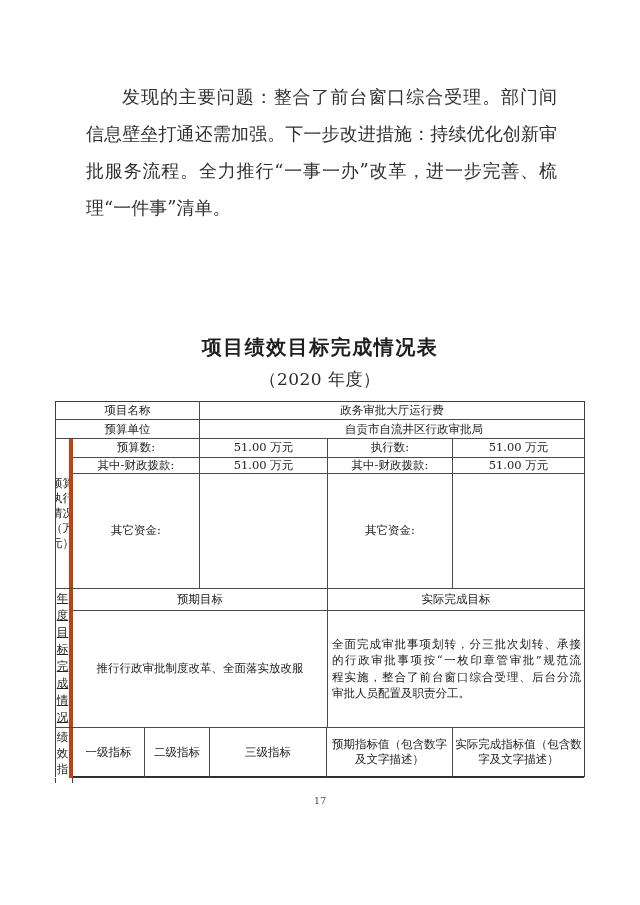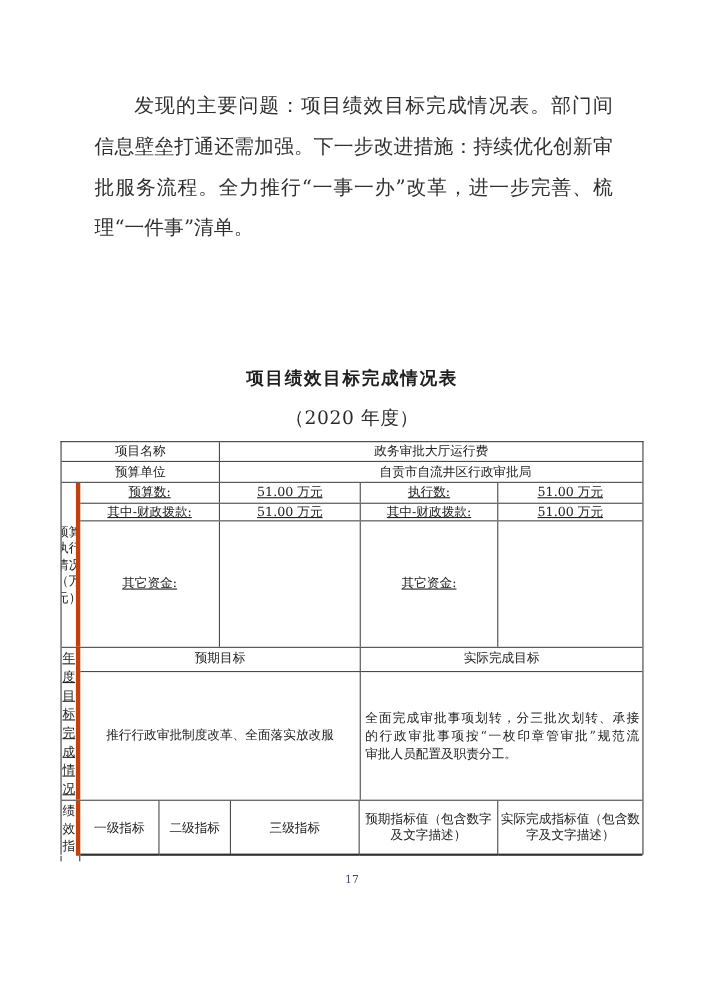--- a/index.html
+++ b/index.html
@@ -10,41 +10,41 @@
     font-family:"DejaVu Serif","Liberation Serif",serif;
     color:#2a2a2a;
   }
   
   .para { position:absolute; top:78px; left:86px; width:471px; font-size:18px; line-height:37px; color:#303030; }
   .pline { text-align:justify; text-align-last:justify; white-space:nowrap0; }
   .pline.first { text-indent:36px; }
   .pline.last { text-align-last:left; }
   
   .title { position:absolute; top:334px; left:0; width:640px; text-align:center;
-           font-size:16px; font-weight:bold; letter-spacing:1.5px; color:#1f1f1f; }
+           font-size:20px; font-weight:bold; letter-spacing:1.5px; color:#1f1f1f; }
   .subtitle { position:absolute; top:368px; left:0; width:640px; text-align:center;
               font-size:17px; letter-spacing:0.5px; color:#2a2a2a; }
   
   .ptable { position:absolute; top:401px; left:55px; width:530px; height:376px;
             border:1px solid #3e3e3e; border-bottom:none; font-size:11.5px; color:#222; }
   .row { display:flex; border-bottom:1px solid #4a4a4a; }
   .cell { display:flex; align-items:center; justify-content:center; text-align:center;
           border-right:1px solid #4a4a4a; overflow:hidden; line-height:13px; }
   .cell.nr { border-right:none; }
   .section { display:flex; border-bottom:1px solid #4a4a4a; }
   .stack { flex:1; display:flex; flex-direction:column; }
   .stack .row:last-child { border-bottom:none; }
   .vcell { width:17px; border-right:4px solid #c2410c; display:flex; align-items:center;
            justify-content:center; text-align:center; word-break:break-all; overflow:hidden; }
   .rA1 { height:18px; } .rA2 { height:19px;gap:44px; }
   .wA { width:144px; }
   .flex1 { flex:1; }
   .secB { height:150px; }
   .secB .vcell { line-height:15px; }
-  .rB { height:19px;text-decoration:underline; } .rB2h { height:16px; } .rB3h { height:115px; }
+  .rB { height:19px; } .rB2h { height:16px; } .rB3h { height:115px; }
   .wB1 { width:127px; } .wB2 { width:128px; } .wB3 { width:125px; }
   .secC { height:139px; }
   .secC .vcell { line-height:17px;text-decoration:underline; }
   .rC1 { height:22px;font-family:Liberation Mono, monospace; } .rC2 { height:117px; }
   .wC1 { width:255px; }
   .goal-actual { display:flex; flex-direction:column; justify-content:center; align-items:stretch;
                  text-align:left; padding:0 3px 0 4px; line-height:16.5px; }
   .goal-actual .gline { text-align:justify; text-align-last:justify; }
   .goal-actual .gline.last { text-align-last:left; }
   .secD { height:50px; border-bottom:none; position:relative; }
@@ -58,21 +58,21 @@
   
   .pagenum { position:absolute; top:795px; left:0; width:640px; text-align:center;
              font-size:10px; color:#44506b; }
 </style>
 </head>
 <body>
 
 <div class="page">
 
   <div class="para">
-    <div class="pline first">发现的主要问题：项目绩效目标完成情况表。部门间</div>
+    <div class="pline first">发现的主要问题：整合了前台窗口综合受理。部门间</div>
     <div class="pline">信息壁垒打通还需加强。下一步改进措施：持续优化创新审</div>
     <div class="pline">批服务流程。全力推行“一事一办”改革，进一步完善、梳</div>
     <div class="pline last">理“一件事”清单。</div>
   </div>
 
   <div class="title">项目绩效目标完成情况表</div>
   <div class="subtitle">（2020 年度）</div>
 
   <div class="ptable">
 
@@ -115,20 +115,21 @@
       <div class="stack">
         <div class="row rC1">
           <div class="cell wC1">预期目标</div>
           <div class="cell flex1 nr">实际完成目标</div>
         </div>
         <div class="row rC2">
           <div class="cell wC1 pad2">推行行政审批制度改革、全面落实放改服</div>
           <div class="cell flex1 nr goal-actual">
             <div class="gline">全面完成审批事项划转，分三批次划转、承接</div>
             <div class="gline">的行政审批事项按“一枚印章管审批”规范流</div>
+            <div class="gline">程实施，整合了前台窗口综合受理、后台分流</div>
             <div class="gline last">审批人员配置及职责分工。</div>
           </div>
         </div>
       </div>
     </div>
 
     <div class="section secD">
       <div class="vcell">绩效指</div>
       <div class="cell wD1">一级指标</div>
       <div class="cell wD2">二级指标</div>

